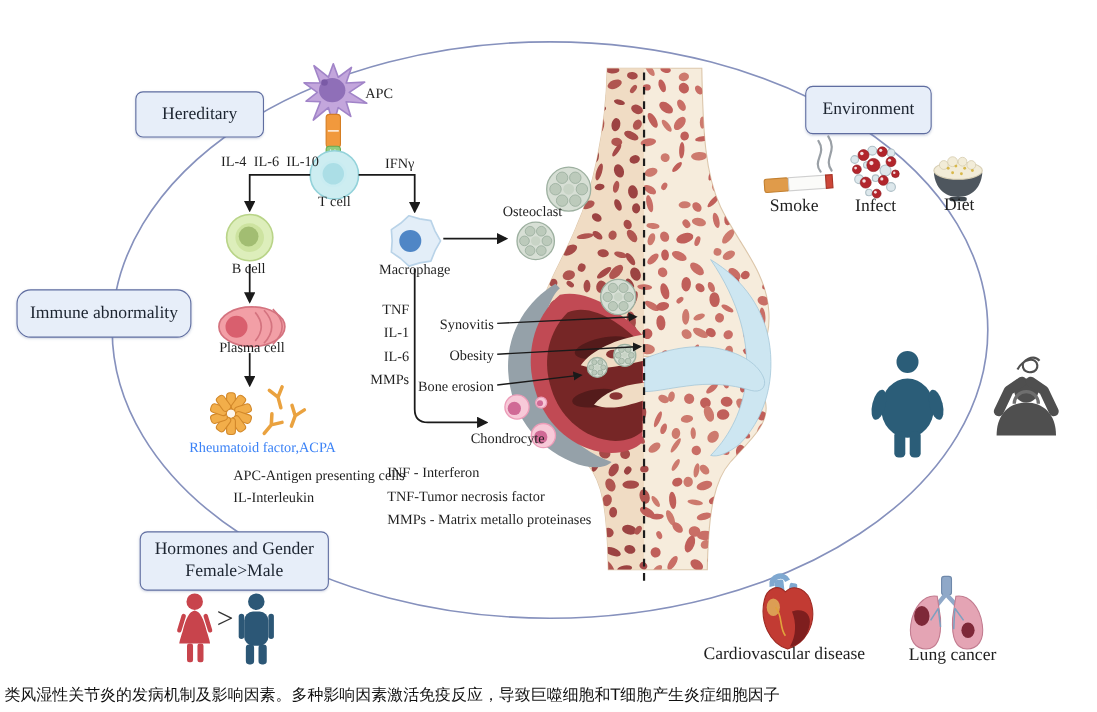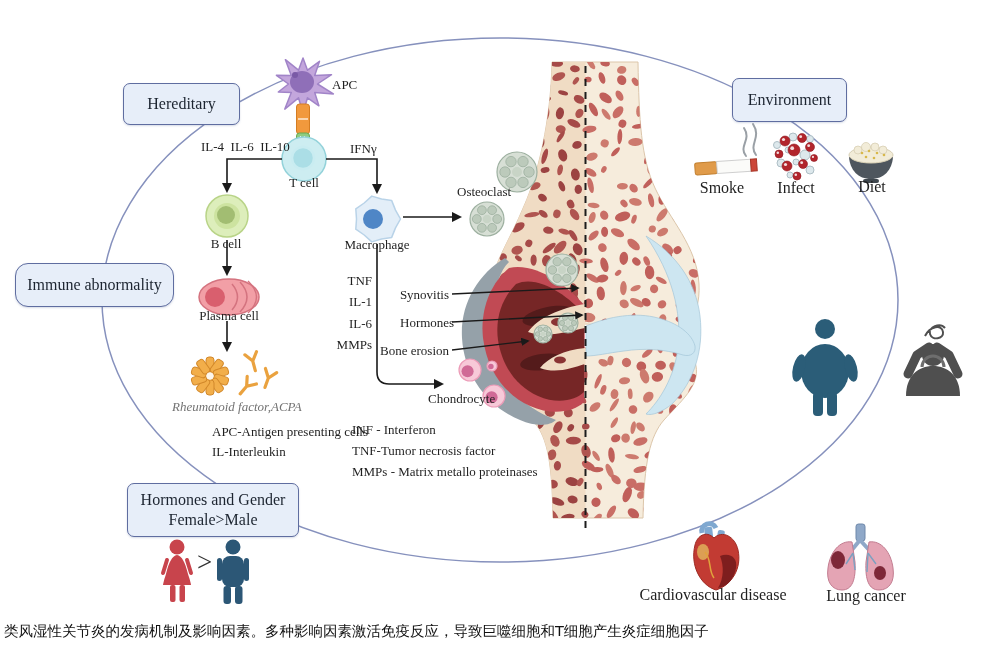--- a/index.html
+++ b/index.html
@@ -2,21 +2,21 @@
 <html><head>
 <meta charset="utf-8">
 <style>
   html,body{margin:0;padding:0;background:#ffffff;}
   .canvas{position:relative;width:997px;height:647px;background:#ffffff;overflow:hidden;
           font-family:"Liberation Serif","DejaVu Serif",serif;}
   svg#fig{position:absolute;left:0;top:0;z-index:1;}
   .lbl{position:absolute;z-index:2;color:#1f1f1f;white-space:pre;line-height:1;}
   .lbl.small{font-size:13px;}
   .lbl.med{font-size:16px;}
-  .lbl.red{color:#737373;font-style:italic;}
+  .lbl.red{color:#3b82f6;}
   .lbl.ctr{transform:translateX(-50%);}
   .lbl.rt{text-align:right;}
   .box{position:absolute;z-index:4;background:#e7eef9;border:1.5px solid #5f6da0;border-radius:7px;
        display:flex;flex-direction:column;align-items:center;justify-content:center;
        font-size:16px;color:#1c2430;box-shadow:0 1px 2px rgba(90,110,160,.25);text-align:center;line-height:1.25;}
   .caption{position:absolute;left:4px;top:622px;z-index:2;font-family:"DejaVu Sans","Liberation Sans",sans-serif;
        font-size:14.5px;color:#111;}
 </style>
 </head>
 <body>
@@ -668,21 +668,21 @@
 <div class="lbl small" style="left:350px;top:142px;">IFNγ</div>
 <div class="lbl small ctr" style="left:226px;top:237px;">B cell</div>
 <div class="lbl small ctr" style="left:229px;top:309px;">Plasma cell</div>
 <div class="lbl small ctr" style="left:377px;top:238px;">Macrophage</div>
 <div class="lbl small" style="left:457px;top:185px;">Osteoclast</div>
 <div class="lbl small rt" style="left:336px;top:274px;width:36px;">TNF</div>
 <div class="lbl small rt" style="left:336px;top:295px;width:36px;">IL-1</div>
 <div class="lbl small rt" style="left:336px;top:317px;width:36px;">IL-6</div>
 <div class="lbl small rt" style="left:330px;top:338px;width:42px;">MMPs</div>
 <div class="lbl small rt" style="left:396px;top:288px;width:53px;">Synovitis</div>
-<div class="lbl small rt" style="left:400px;top:316px;width:49px;">Hormones</div>
+<div class="lbl small rt" style="left:400px;top:316px;width:49px;">Obesity</div>
 <div class="lbl small rt" style="left:378px;top:344px;width:71px;">Bone erosion</div>
 <div class="lbl small" style="left:428px;top:392px;">Chondrocyte</div>
 <div class="lbl small red" style="left:172px;top:400px;">Rheumatoid factor,ACPA</div>
 <div class="lbl small" style="left:212px;top:425px;">APC-Antigen presenting cells</div>
 <div class="lbl small" style="left:212px;top:445px;">IL-Interleukin</div>
 <div class="lbl small" style="left:352px;top:423px;">INF - Interferon</div>
 <div class="lbl small" style="left:352px;top:444px;">TNF-Tumor necrosis factor</div>
 <div class="lbl small" style="left:352px;top:465px;">MMPs - Matrix metallo proteinases</div>
 <div class="lbl med ctr" style="left:722px;top:180px;text-align:right;">Smoke</div>
 <div class="lbl med ctr" style="left:796px;top:180px;">Infect</div>

